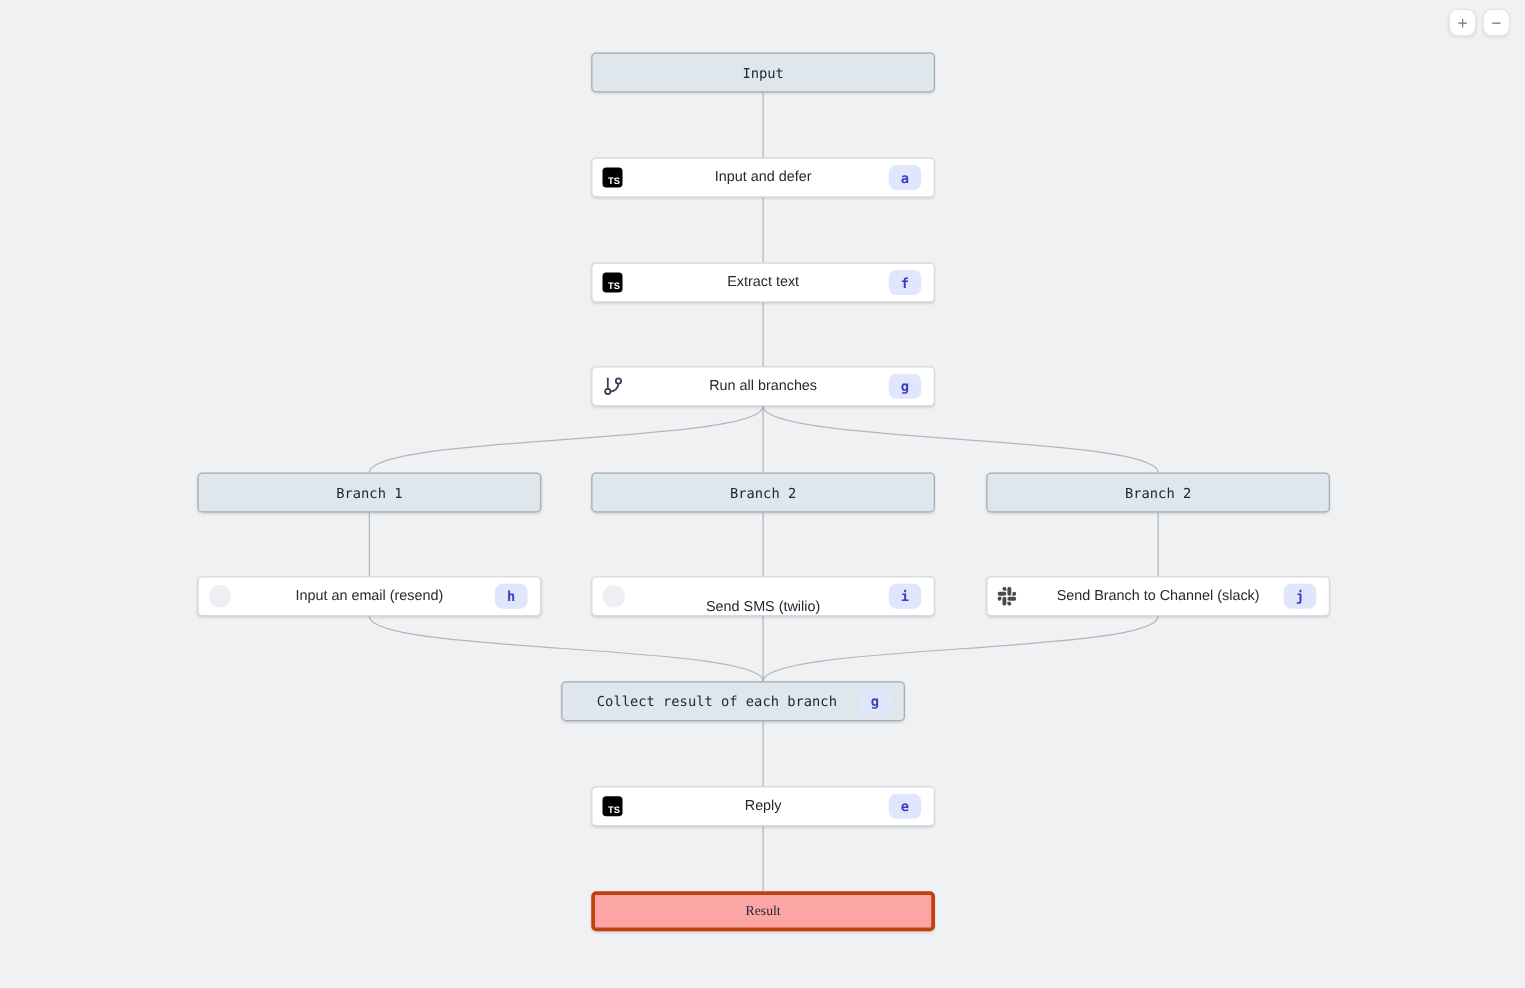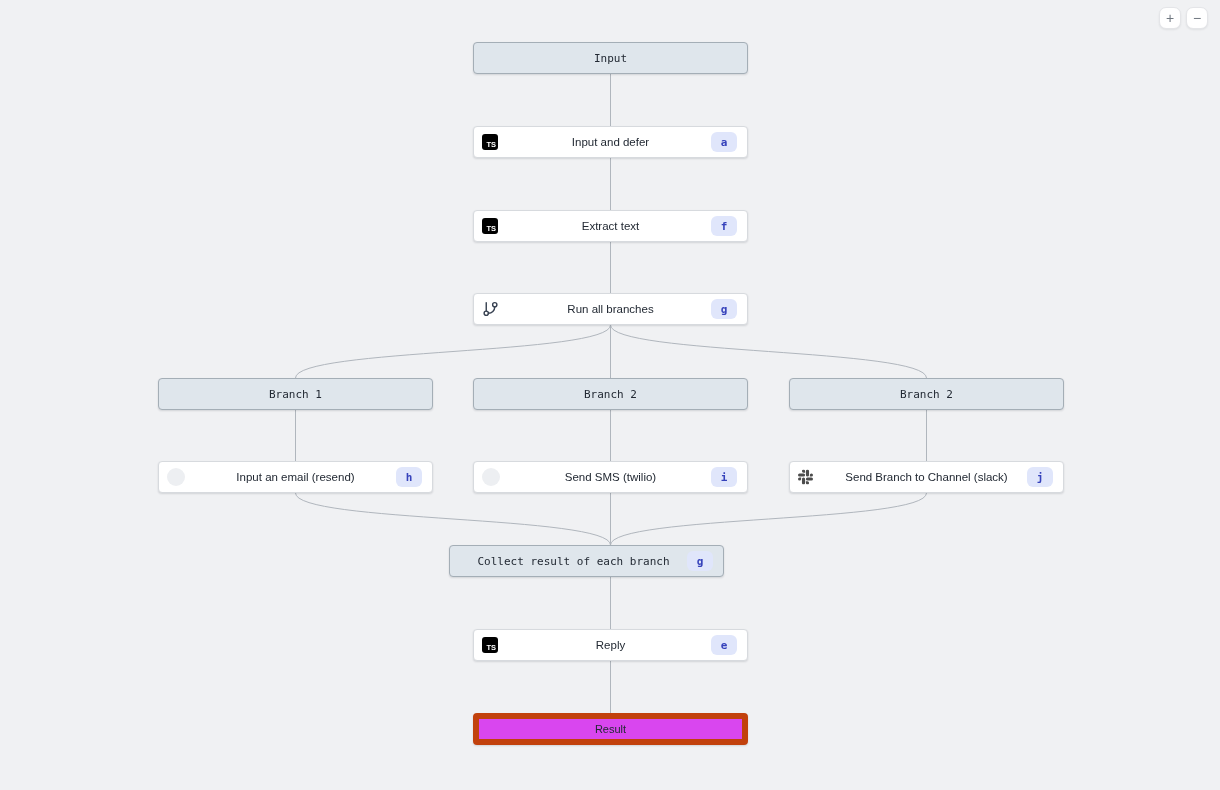--- a/index.html
+++ b/index.html
@@ -35,23 +35,23 @@
     font-size: 11px;
     color: #222933;
   }
   .node.task {
     background: #ffffff;
     border: 1px solid #d7dade;
     font-size: 11.5px;
     color: #222933;
   }
   .node.plain {
-    background: #d946ef;
-    border: 6px solid #c2410c;
-    font-family: Liberation Sans, sans-serif;
+    background: #fca5a5;
+    border: 3px solid #c2410c;
+    font-family: Liberation Serif, serif;
     font-size: 11px;
     color: #222933;
   }
   .nlabel { flex: 1; text-align: center; white-space: nowrap; }
   .node.haspad .nlabel { padding-right: 26px; }
   .icon {
     position: absolute; left: 8px; top: 50%;
     transform: translateY(-50%);
     display: flex; align-items: center; justify-content: center;
   }
@@ -157,21 +157,21 @@
       <div class="node label" style="left: 789px; top: 378px;">
         <span class="nlabel">Branch 2</span>
       </div>
       <div class="node task" style="left: 158px; top: 461px;">
         <span class="icon">
           <span class="ph-ic"></span>
         </span>
         <span class="nlabel">Input an email (resend)</span>
         <span class="badge">h</span>
       </div>
-      <div class="node task" style="left: 473px; top: 461px;">
+      <div class="node task" style="left: 473px; top: 461px; align-items: flex-end;">
         <span class="icon">
           <span class="ph-ic"></span>
         </span>
         <span class="nlabel">Send SMS (twilio)</span>
         <span class="badge">i</span>
       </div>
       <div class="node task" style="left: 789px; top: 461px;">
         <span class="icon">
           <svg width="15" height="15" viewBox="0 0 24 24" fill="#4b4b4b">
             <path d="M5.042 15.165a2.528 2.528 0 0 1-2.52 2.523A2.528 2.528 0 0 1 0 15.165a2.527 2.527 0 0 1 2.522-2.52h2.52v2.52zM6.313 15.165a2.527 2.527 0 0 1 2.521-2.52 2.527 2.527 0 0 1 2.521 2.52v6.313A2.528 2.528 0 0 1 8.834 24a2.528 2.528 0 0 1-2.521-2.522v-6.313zM8.834 5.042a2.528 2.528 0 0 1-2.521-2.52A2.528 2.528 0 0 1 8.834 0a2.528 2.528 0 0 1 2.521 2.522v2.52H8.834zM8.834 6.313a2.528 2.528 0 0 1 2.521 2.521 2.528 2.528 0 0 1-2.521 2.521H2.522A2.528 2.528 0 0 1 0 8.834a2.528 2.528 0 0 1 2.522-2.521h6.312zM18.956 8.834a2.528 2.528 0 0 1 2.522-2.521A2.528 2.528 0 0 1 24 8.834a2.528 2.528 0 0 1-2.522 2.521h-2.522V8.834zM17.688 8.834a2.528 2.528 0 0 1-2.523 2.521 2.527 2.527 0 0 1-2.52-2.521V2.522A2.527 2.527 0 0 1 15.165 0a2.528 2.528 0 0 1 2.523 2.522v6.312zM15.165 18.956a2.528 2.528 0 0 1 2.523 2.522A2.528 2.528 0 0 1 15.165 24a2.527 2.527 0 0 1-2.52-2.522v-2.522h2.52zM15.165 17.688a2.527 2.527 0 0 1-2.52-2.523 2.526 2.526 0 0 1 2.52-2.52h6.313A2.527 2.527 0 0 1 24 15.165a2.528 2.528 0 0 1-2.522 2.523h-6.313z"></path>

